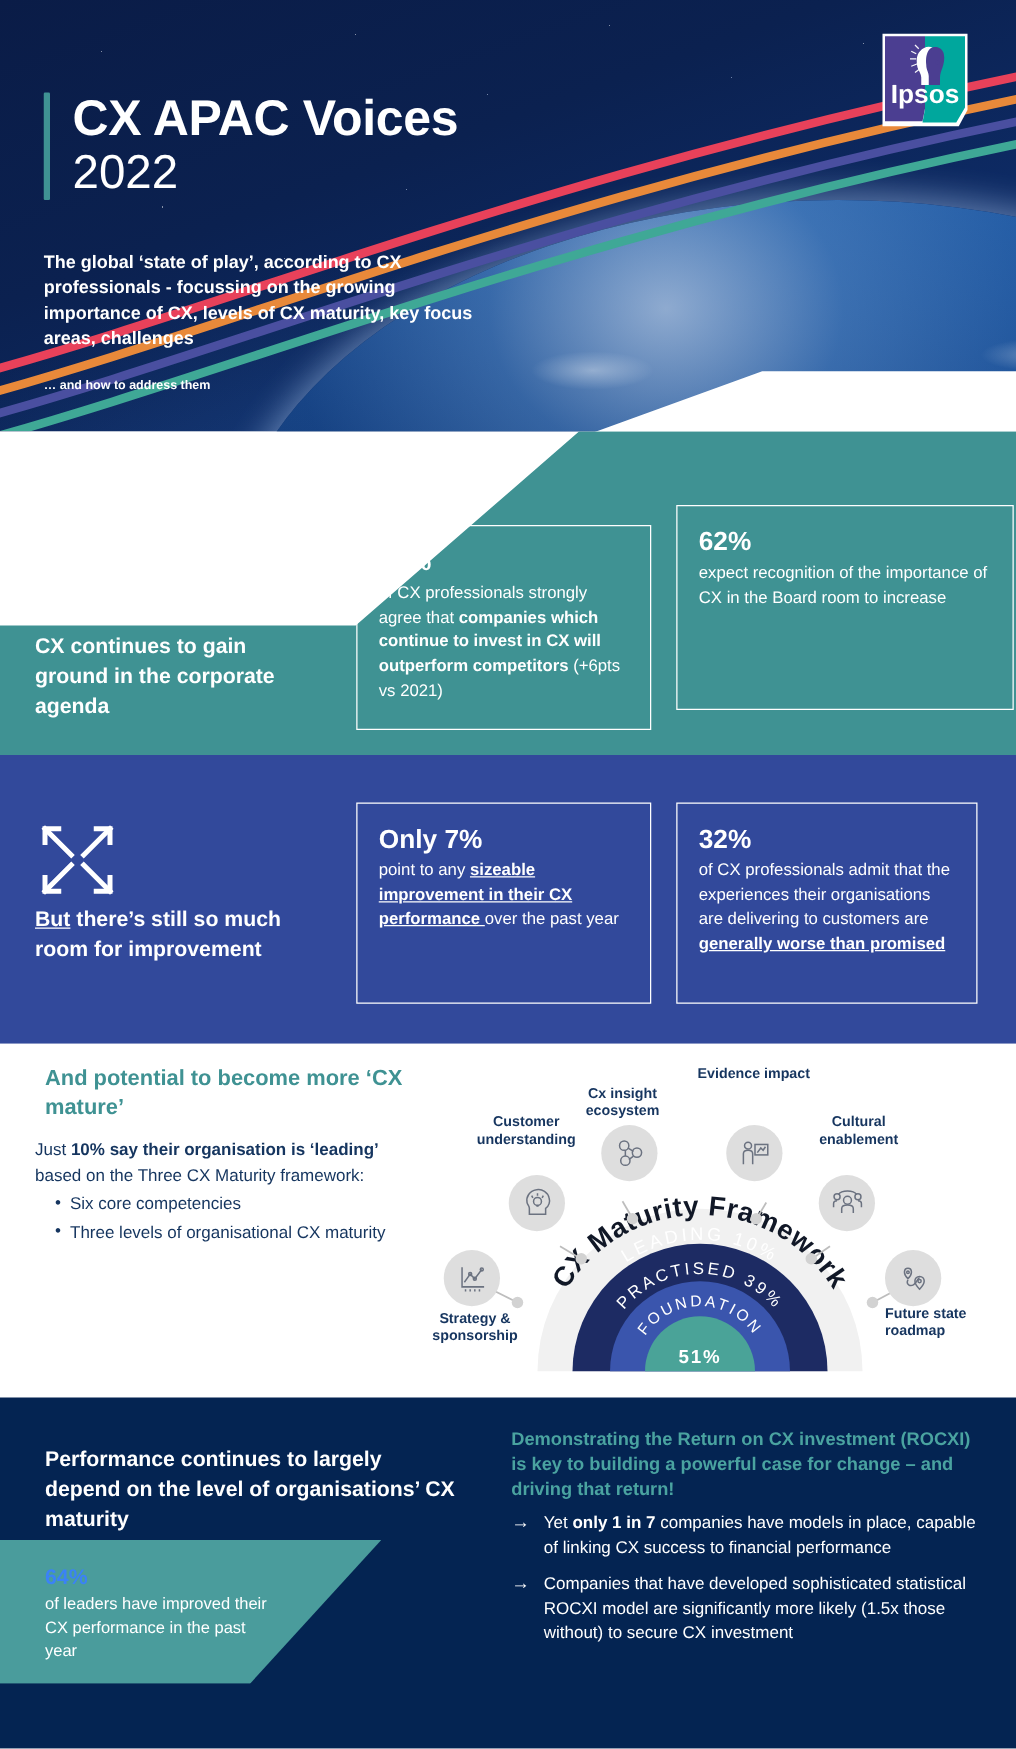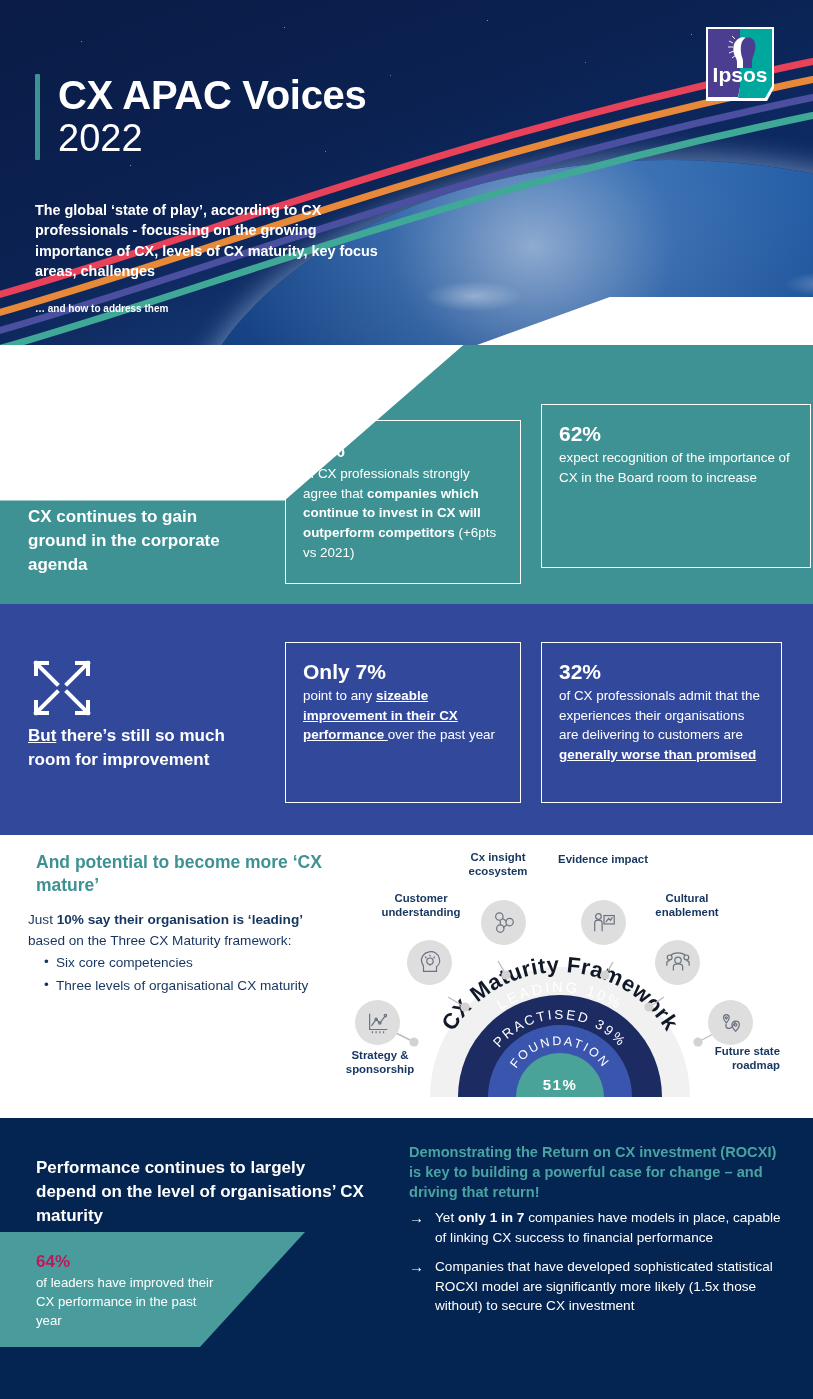--- a/index.html
+++ b/index.html
@@ -135,21 +135,21 @@
   
   .navy-head{
     position:absolute;left:36px;top:1156px;width:330px;
     color:#fff;font-size:17px;font-weight:bold;line-height:1.42;
   }
   .teal-trap{
     position:absolute;left:0;top:1232px;width:400px;height:115px;
     background:#4a9c9c;
     clip-path:polygon(0 0, 305px 0, 200px 100%, 0 100%);
   }
-  .trap-num{position:absolute;left:36px;top:1252px;color:#be185d;font-size:17px;font-weight:bold;}
+  .trap-num{position:absolute;left:36px;top:1252px;color:#3b82f6;font-size:17px;font-weight:bold;}
   .trap-txt{position:absolute;left:36px;top:1273px;width:185px;color:#fff;font-size:13.2px;line-height:1.45;}
 
   .roi-title{
     position:absolute;left:409px;top:1142px;width:375px;
     color:#4aa3a0;font-size:14.6px;font-weight:bold;line-height:1.38;
   }
   .roi-list{position:absolute;left:409px;top:1208px;width:382px;}
   .roi-item{position:relative;display:flex;color:#fff;font-size:13.6px;line-height:1.46;margin-bottom:9px;}
   .roi-arrow{flex:0 0 26px;color:#fff;font-size:15px;font-weight:bold;line-height:1.3;}
   .roi-item b{font-weight:bold;}
@@ -351,21 +351,21 @@
     <div class="comp-circle" style="left:151px;top:55px;">
       <svg viewBox="0 0 28 28" width="26" height="26">
         <g fill="none" stroke="#6b7280" stroke-width="1.3">
           <circle cx="9" cy="7" r="4"></circle>
             <circle cx="20" cy="13" r="4"></circle>
             <circle cx="10" cy="20" r="4"></circle>
           <path d="M12,9 L17,12 M10,11 L10,16 M13,19 L17,16"></path>
         </g>
       </svg>
     </div>
-    <div class="fw-label" style="left:118px;top:6px;width:100px;">Cx insight ecosystem</div>
+    <div class="fw-label" style="left:118px;top:24px;width:100px;">Cx insight ecosystem</div>
 
     <div class="comp-circle" style="left:251px;top:55px;">
       <svg viewBox="0 0 28 28" width="26" height="26">
         <g fill="none" stroke="#6b7280" stroke-width="1.3">
           <circle cx="8" cy="7" r="3"></circle>
           <path d="M4,23 L4,14 c0,-2 2,-3 4,-3 c2,0 4,1 4,3 L12,23"></path>
           <rect x="14" y="6" width="11" height="9"></rect>
           <path d="M16,13 L19,9 L21,11 L23,8"></path>
         </g>
       </svg>
@@ -390,21 +390,21 @@
       <svg viewBox="0 0 28 28" width="26" height="26">
         <g fill="none" stroke="#6b7280" stroke-width="1.3">
           <path d="M9,5 c2,0 3,1.6 3,3.4 C12,11 9,14 9,14 s-3,-3 -3,-5.6 C6,6.6 7,5 9,5 z"></path>
           <circle cx="9" cy="8.4" r="1.1"></circle>
           <path d="M19,12 c2.4,0 4,1.8 4,4 c0,3 -4,7 -4,7 s-4,-4 -4,-7 c0,-2.2 1.6,-4 4,-4 z"></path>
           <circle cx="19" cy="16" r="1.4"></circle>
           <path d="M9,15 c-2,4 2,6 5,4 c3,-2 3,-5 5,-6"></path>
         </g>
       </svg>
     </div>
-    <div class="fw-label" style="left:378px;top:200px;width:72px;text-align:right;">Future state roadmap</div>
+    <div class="fw-label" style="left:378px;top:200px;width:72px;text-align:left;">Future state roadmap</div>
   </div>
 
   <div class="sec-navy"></div>
 
   <div class="navy-head">Performance continues to largely depend on the level of organisations’ CX maturity</div>
 
   <div class="teal-trap"></div>
   <div class="trap-num">64%</div>
   <div class="trap-txt">of leaders have improved their CX performance in the past year</div>
 

